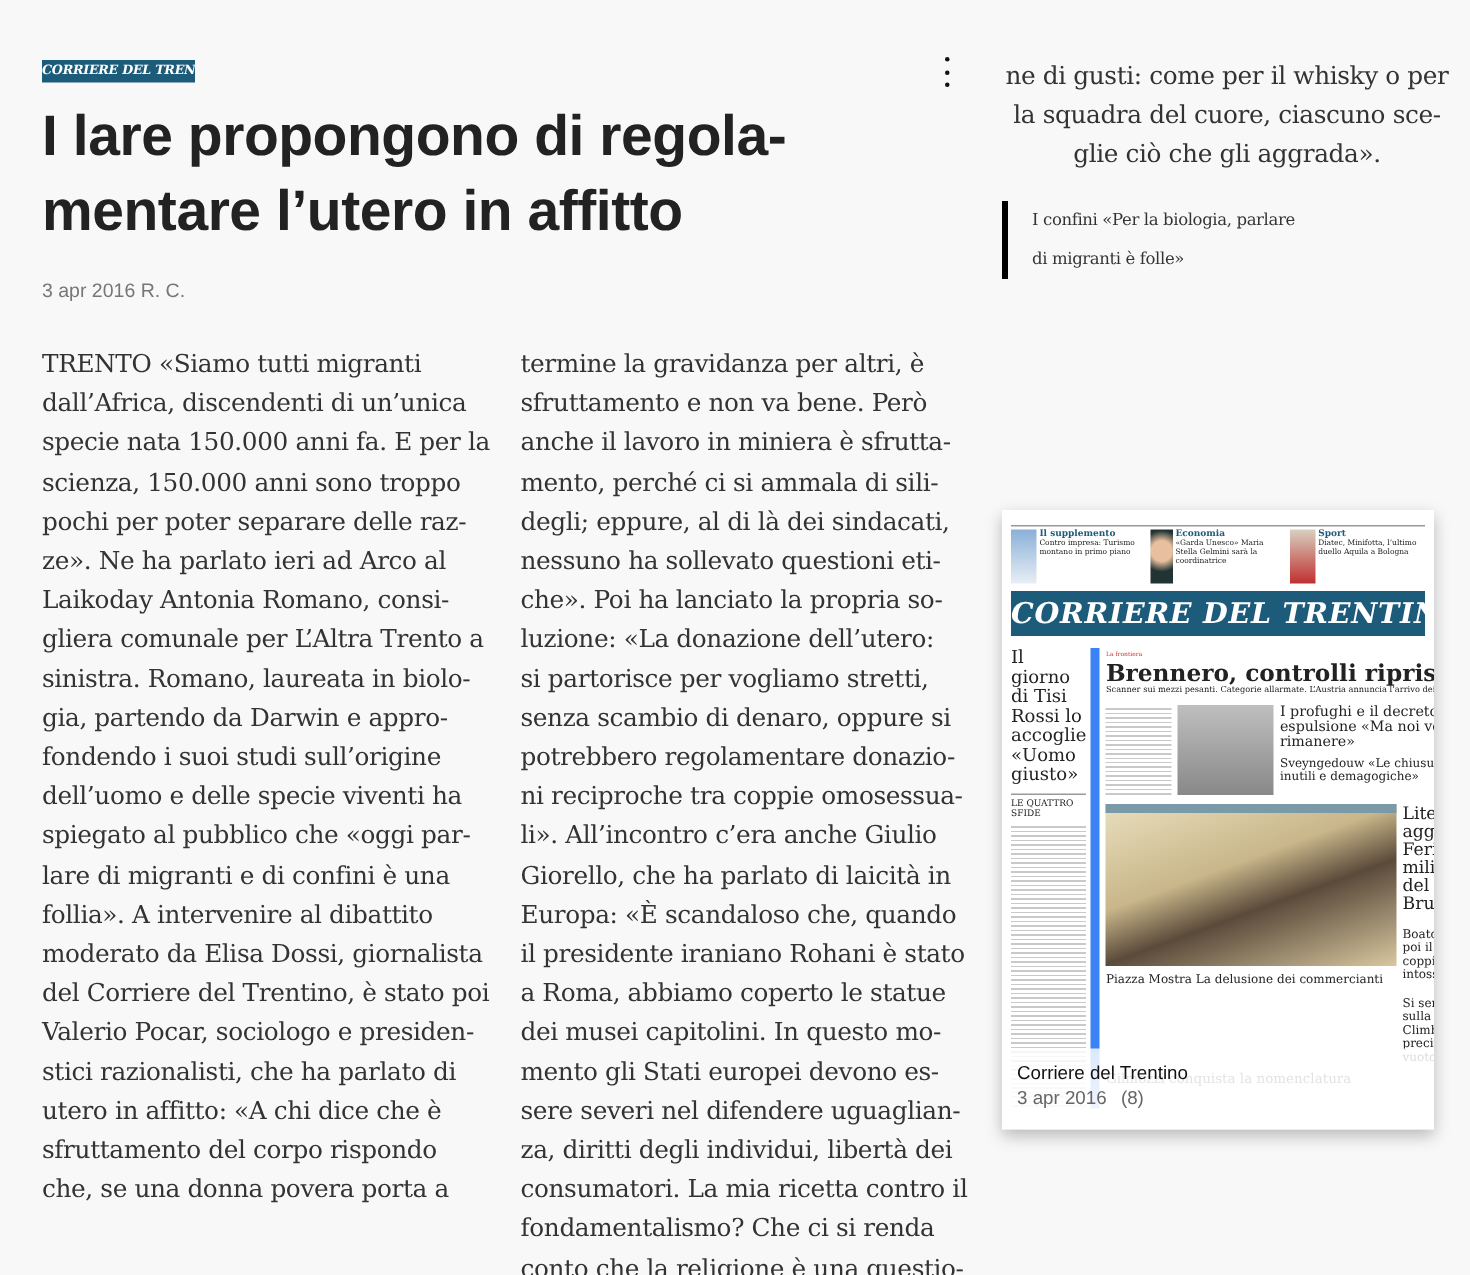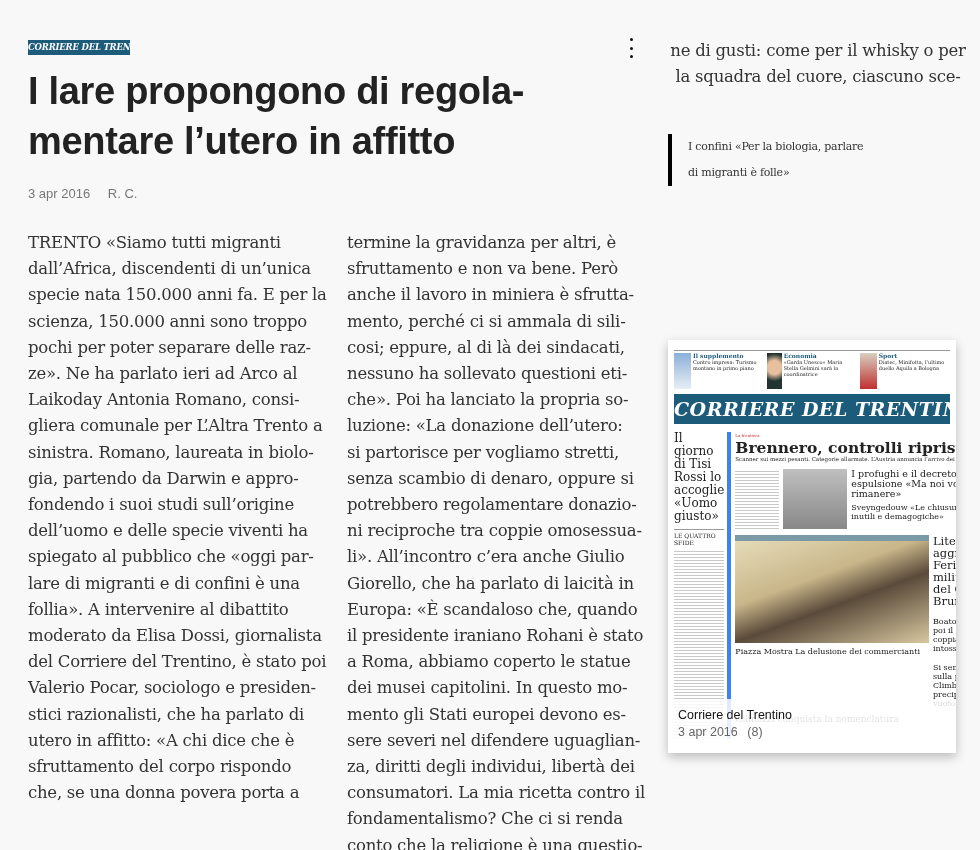--- a/index.html
+++ b/index.html
@@ -27,21 +27,21 @@
     font-family: "Liberation Sans", sans-serif;
     font-weight: bold; font-size: 38px; line-height: 50px;
     color: #222;
     letter-spacing: -0.3px;
   }
   .meta {
     position: absolute; left: 28px; top: 186px;
     font-family: "Liberation Sans", sans-serif;
     font-size: 13px; color: #777;
   }
-  .meta span + span { margin-left: 14px; }
+  .meta span + span { margin-left: 0; }
   .more-button {
     position: absolute; left: 622px; top: 38px;
     width: 18px; height: 20px;
     display: flex; flex-direction: column; align-items: center; justify-content: space-between;
     cursor: pointer;
   }
   .more-button i { display: block; width: 3px; height: 3px; background: #111; border-radius: 50%; }
   .col {
     position: absolute; width: 292px;
     font-size: 16.5px; line-height: 26.2px; color: #333;
@@ -72,21 +72,21 @@
   .paper .teasers { display: flex; height: 38px; gap: 3px; margin-top: 2px; }
   .paper .teaser { flex: 1; display: flex; gap: 2px; font-size: 5px; line-height: 6px; }
   .paper .teaser .img { width: 30px; height: 36px; }
   .paper .teaser b { color: #1d5b7a; font-size: 6px; }
   .paper .masthead {
     margin-top: 3px; height: 30px; background: #1d5b7a; color: #fff;
     font-weight: bold; font-style: italic; font-size: 19px; line-height: 30px;
     text-align: center; letter-spacing: 0.5px; white-space: nowrap; overflow: hidden;
   }
   .paper .row { display: flex; gap: 4px; margin-top: 8px; }
-  .paper .left-col { width: 62px; border-right: 4px solid #3b82f6; padding-right: 3px; }
+  .paper .left-col { width: 62px; border-right: 6px solid #3b82f6; padding-right: 3px; }
   .paper .main-col { flex: 1; }
   .paper .small-h { font-size: 12px; line-height: 13px; }
   .paper .big-h { font-size: 15.5px; line-height: 17px; font-weight: bold; white-space: nowrap; }
   .paper .kicker { font-size: 4px; color: #c33; }
   .paper .dek { font-size: 5.5px; line-height: 7px; white-space: nowrap; }
   .paper .lines { margin-top: 3px; height: 190px;
     background: repeating-linear-gradient(#fff 0 2px, #c9c9c9 2px 3px); }
   .paper .mid { display: flex; gap: 4px; margin-top: 6px; }
   .paper .photo1 { width: 64px; height: 60px; background: linear-gradient(#bfbfbf, #888); }
   .paper .bigphoto { margin-top: 6px; height: 108px; background: linear-gradient(160deg, #e8dfbd 0%, #c9b68a 40%, #5a4a3a 60%, #d8c8a0 100%); position: relative; }
@@ -147,21 +147,21 @@
     <p>stici razionalisti, che ha parlato di</p>
     <p>utero in affitto: «A chi dice che è</p>
     <p>sfruttamento del corpo rispondo</p>
     <p>che, se una donna povera porta a</p>
   </div>
 <div class="col col2">
     <p>termine la gravidanza per altri, è</p>
     <p>sfruttamento e non va bene. Però</p>
     <p>anche il lavoro in miniera è sfrutta-</p>
     <p>mento, perché ci si ammala di sili-</p>
-    <p>cosi; eppure, al di là dei sindacati,</p>
+    <p>degli; eppure, al di là dei sindacati,</p>
     <p>nessuno ha sollevato questioni eti-</p>
     <p>che». Poi ha lanciato la propria so-</p>
     <p>luzione: «La donazione dell’utero:</p>
     <p>si partorisce per vogliamo stretti,</p>
     <p>senza scambio di denaro, oppure si</p>
     <p>potrebbero regolamentare donazio-</p>
     <p>ni reciproche tra coppie omosessua-</p>
     <p>li». All’incontro c’era anche Giulio</p>
     <p>Giorello, che ha parlato di laicità in</p>
     <p>Europa: «È scandaloso che, quando</p>
@@ -171,20 +171,21 @@
     <p>mento gli Stati europei devono es-</p>
     <p>sere severi nel difendere uguaglian-</p>
     <p>za, diritti degli individui, libertà dei</p>
     <p>consumatori. La mia ricetta contro il</p>
     <p>fondamentalismo? Che ci si renda</p>
     <p>conto che la religione è una questio-</p>
   </div>
 <div class="col col3">
     <p>ne di gusti: come per il whisky o per</p>
     <p>la squadra del cuore, ciascuno sce-</p>
+    <p>glie ciò che gli aggrada».</p>
   </div>
 
 <blockquote class="pullquote" style="margin:0;">
   <p>I confini «Per la biologia, parlare</p>
   <p>di migranti è folle»</p>
 </blockquote>
 
 <div class="thumb-card">
   <div class="paper">
     <div class="topstrip"></div>

